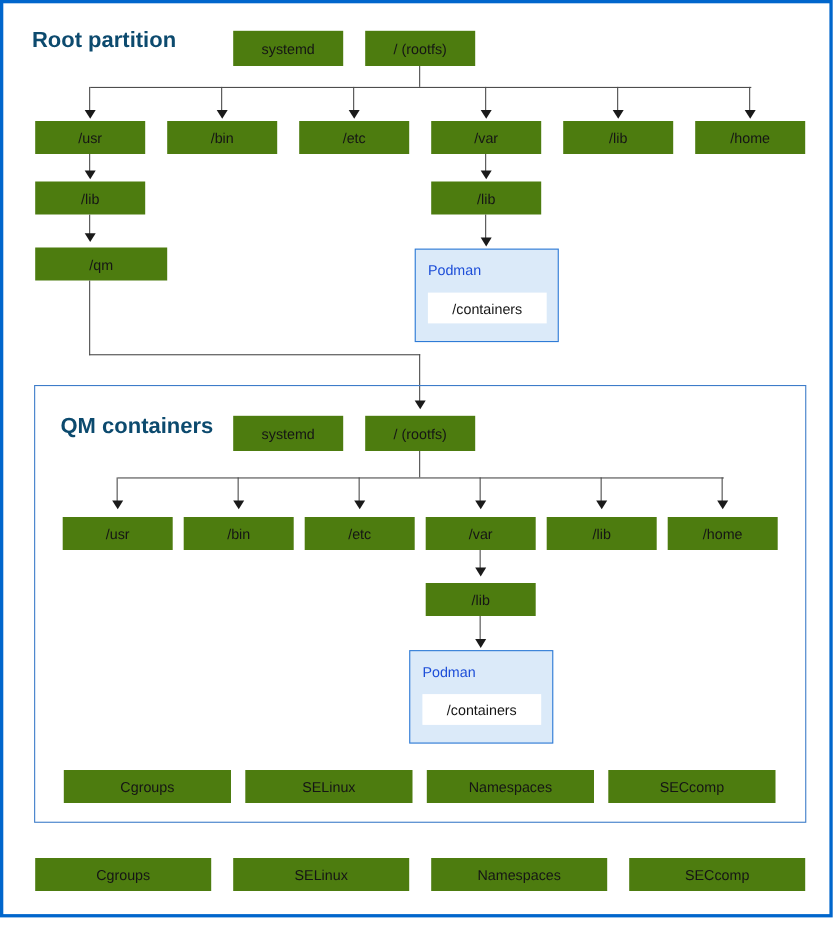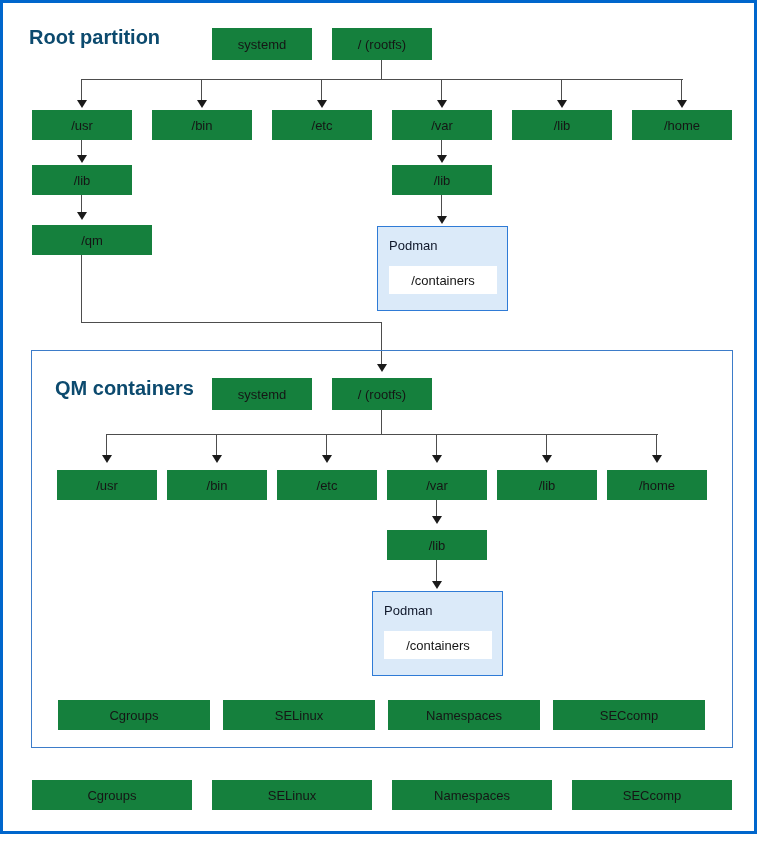--- a/index.html
+++ b/index.html
@@ -34,21 +34,21 @@
     left: 31px;
     top: 350px;
     width: 702px;
     height: 398px;
     border: 1px solid #3d7cc9;
     box-sizing: border-box;
     background: transparent;
   }
   .box {
     position: absolute;
-    background: #15803d;
+    background: #4d7c0f;
     box-sizing: border-box;
     display: flex;
     align-items: center;
     justify-content: center;
     font-size: 13px;
     color: #151515;
     white-space: nowrap;
   }
   .title {
     position: absolute;
@@ -59,21 +59,21 @@
   }
   .podman-box {
     position: absolute;
     background: #dbeaf9;
     border: 1px solid #2f7bd6;
     box-sizing: border-box;
   }
   .podman-label {
     position: absolute;
     font-size: 13px;
-    color: #0f172a;
+    color: #1d4ed8;
     white-space: nowrap;
   }
   .podman-inner {
     position: absolute;
     background: #ffffff;
     display: flex;
     align-items: center;
     justify-content: center;
     font-size: 13px;
     color: #151515;

